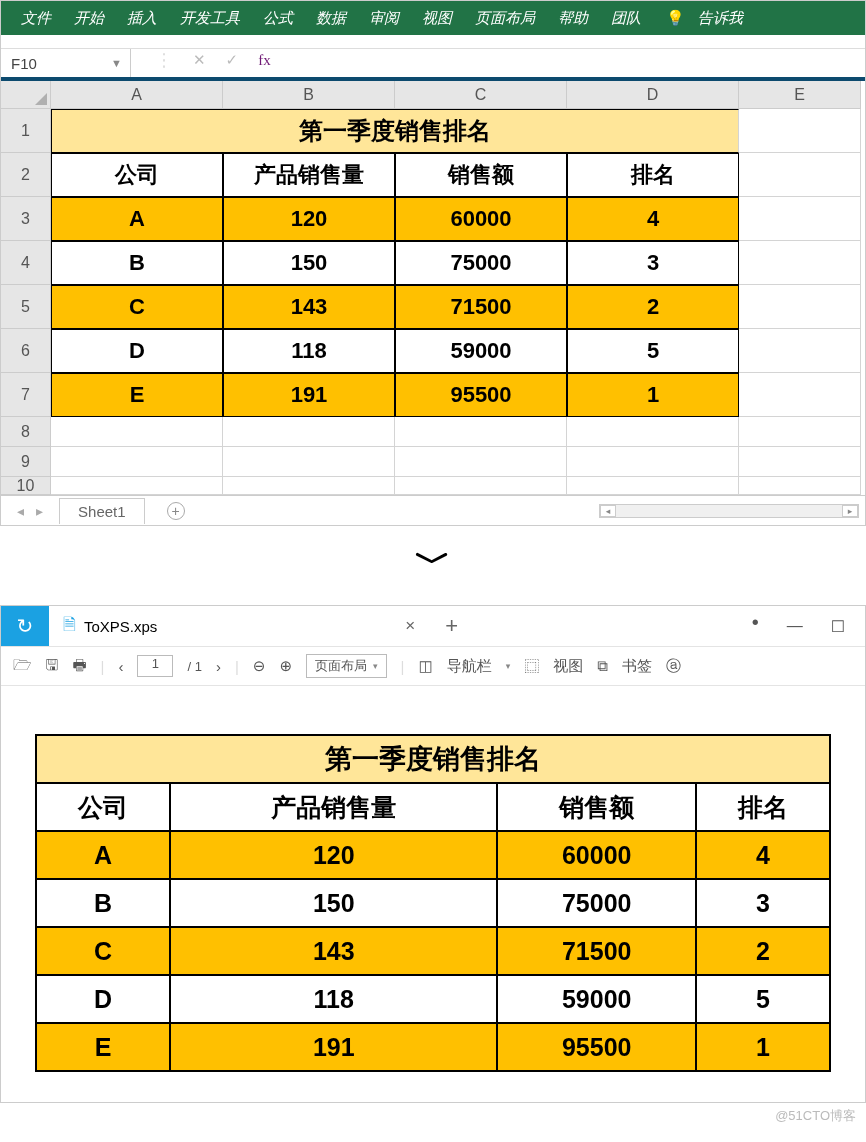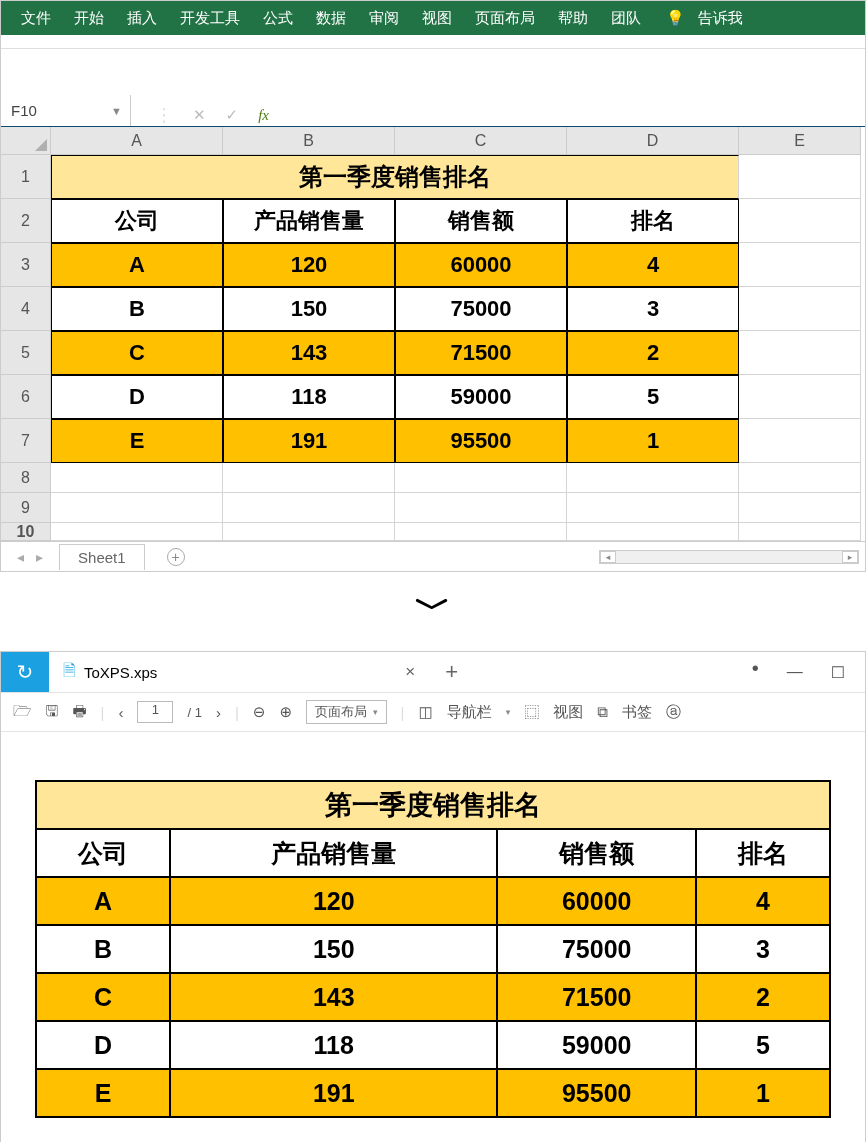--- a/index.html
+++ b/index.html
@@ -1,29 +1,29 @@
 <!DOCTYPE html>
 <html><head>
 <meta charset="utf-8">
 <style>
   * { box-sizing: border-box; margin: 0; padding: 0; }
   body { font-family: "Microsoft YaHei", Arial, sans-serif; background: #fff; width: 866px; }
 
   
   .excel { border: 1px solid #ccc; background: #fff; width: 866px; }
   .ribbon { background: #217346; color: #fff; display: flex; align-items: center; height: 34px; padding-left: 18px; gap: 19px; font-size: 15px; }
-  .ribbon .tab { padding: 6px 2px; cursor: pointer; white-space: nowrap; }
+  .ribbon .tab { padding: 6px 2px; cursor: pointer; white-space: nowrap; font-style: italic; }
   .ribbon .bulb { margin-left: 4px; }
   .ribbon .tell { margin-left: -8px; }
   .excel-blank { height: 14px; background: #fff; border-bottom: 1px solid #ddd;}
-  .namebar { display: flex; align-items: flex-end; height: 32px; border-bottom: 1px solid #0c4a6e; margin-top: 46px; }
+  .namebar { display: flex; align-items: flex-start; height: 32px; border-bottom: 4px solid #0c4a6e; }
   .namebox { width: 130px; border-right: 1px solid #ccc; height: 100%; display: flex; align-items: center; padding-left: 10px; font-size: 15px; color: #444; position: relative; }
   .namebox .dd { position: absolute; right: 8px; color: #888; font-size: 11px;}
   .fxgroup { display: flex; align-items: center; gap: 20px; padding-left: 24px; color: #bbb; font-size: 15px;}
-  .fxgroup .fx { font-style: italic; font-family: Georgia, serif; color: #4d7c0f; }
+  .fxgroup .fx { font-family: Georgia, serif; color: #701a75; }
   .fxgroup .sep { color:#ddd; font-size:18px; }
 
   
   .grid { display: grid; grid-template-columns: 50px 172px 172px 172px 172px 122px; }
   .colhdr, .rowhdr, .corner {
     background: #e6e6e6; border-right: 1px solid #ccc; border-bottom: 1px solid #ccc;
     display: flex; align-items: center; justify-content: center; font-size: 16px; color: #555;
   }
   .corner { position:relative; }
   .corner::after { content:""; position:absolute; right:3px; bottom:3px; width:0;height:0;
@@ -181,21 +181,21 @@
     <div class="cell empty" style="height:30px;"></div>
     <div class="cell empty" style="height:30px;"></div>
 
     <div class="rowhdr rh-short" style="height:30px;">9</div>
     <div class="cell empty" style="height:30px;"></div>
     <div class="cell empty" style="height:30px;"></div>
     <div class="cell empty" style="height:30px;"></div>
     <div class="cell empty" style="height:30px;"></div>
     <div class="cell empty" style="height:30px;"></div>
 
-    <div class="rowhdr rh-short" style="height:18px;font-weight:bold;">10</div>
+    <div class="rowhdr rh-short" style="height:18px;">10</div>
     <div class="cell empty" style="height:18px;"></div>
     <div class="cell empty" style="height:18px;"></div>
     <div class="cell empty" style="height:18px;"></div>
     <div class="cell empty" style="height:18px;"></div>
     <div class="cell empty" style="height:18px;"></div>
   </div>
 
   <div class="sheetbar">
     <div class="arrows">
       <span>◂</span>

